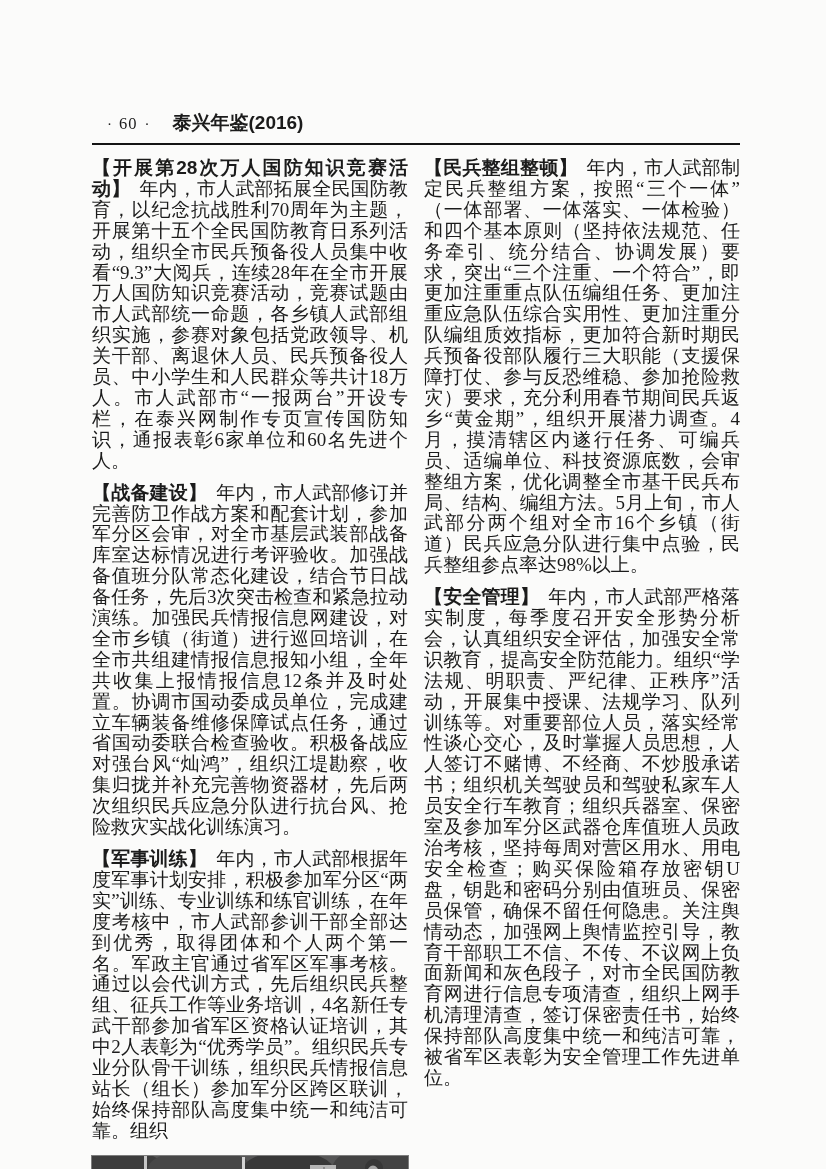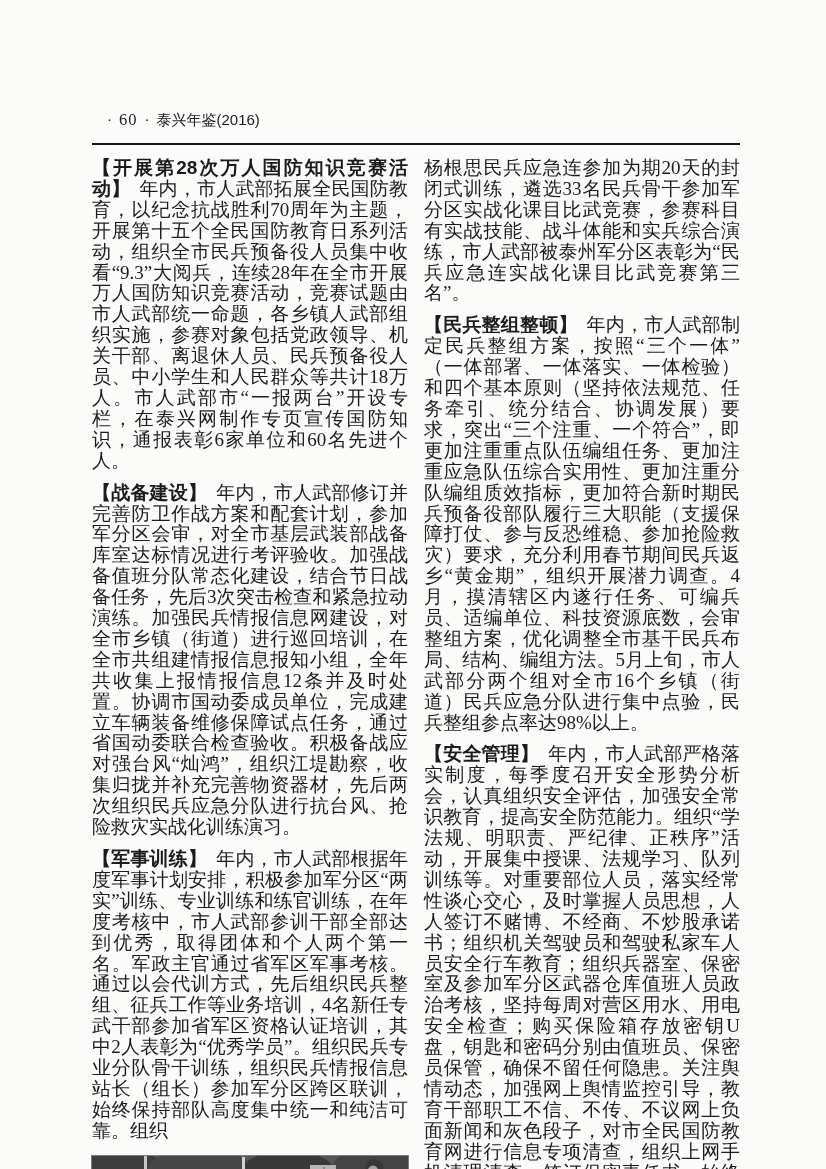--- a/index.html
+++ b/index.html
@@ -18,21 +18,21 @@
   .running-head{
     display:flex;align-items:baseline;
     padding-left:8px;
     font-size:16px;
     height:26px;
   }
   .dot{font-size:15px;margin:0 7px;color:#222;}
   .page-num{font-size:16.5px;letter-spacing:1px;}
   .book-title{
     font-family:"Liberation Sans","DejaVu Sans",sans-serif;
-    font-weight:400;font-size:15px;margin-left:0;
+    font-weight:700;font-size:19px;margin-left:16px;
   }
   .head-rule{border-bottom:2.6px solid #141414;margin-top:7px;}
 
   
   .columns{display:flex;gap:16px;margin-top:13px;}
   .col{width:316px;}
 
   .para{
     margin:0 0 11px 0;
     font-size:19px;
@@ -208,21 +208,20 @@
           </div>
           <figcaption>
             <span class="credit">（人武部　供稿）</span>
             <span class="caption-text">2015年度泰兴市杨根思民兵应急连参加泰州军分区组织的实战化训练</span>
           </figcaption>
         </figure>
       </div>
 
       <div class="col">
 
-        <p class="para">杨根思民兵应急连参加为期20天的封闭式训练，遴选33名民兵骨干参加军分区实战化课目比武竞赛，参赛科目有实战技能、战斗体能和实兵综合演练，市人武部被泰州军分区表彰为“民兵应急连实战化课目比武竞赛第三名”。</p>
 
 
         <p class="para"><span class="entry-heading">【民兵整组整顿】</span><span class="entry-body">年内，市人武部制定民兵整组方案，按照“三个一体”（一体部署、一体落实、一体检验）和四个基本原则（坚持依法规范、任务牵引、统分结合、协调发展）要求，突出“三个注重、一个符合”，即更加注重重点队伍编组任务、更加注重应急队伍综合实用性、更加注重分队编组质效指标，更加符合新时期民兵预备役部队履行三大职能（支援保障打仗、参与反恐维稳、参加抢险救灾）要求，充分利用春节期间民兵返乡“黄金期”，组织开展潜力调查。4月，摸清辖区内遂行任务、可编兵员、适编单位、科技资源底数，会审整组方案，优化调整全市基干民兵布局、结构、编组方法。5月上旬，市人武部分两个组对全市16个乡镇（街道）民兵应急分队进行集中点验，民兵整组参点率达98%以上。</span></p>
 
         <p class="para"><span class="entry-heading">【安全管理】</span><span class="entry-body">年内，市人武部严格落实制度，每季度召开安全形势分析会，认真组织安全评估，加强安全常识教育，提高安全防范能力。组织“学法规、明职责、严纪律、正秩序”活动，开展集中授课、法规学习、队列训练等。对重要部位人员，落实经常性谈心交心，及时掌握人员思想，人人签订不赌博、不经商、不炒股承诺书；组织机关驾驶员和驾驶私家车人员安全行车教育；组织兵器室、保密室及参加军分区武器仓库值班人员政治考核，坚持每周对营区用水、用电安全检查；购买保险箱存放密钥U盘，钥匙和密码分别由值班员、保密员保管，确保不留任何隐患。关注舆情动态，加强网上舆情监控引导，教育干部职工不信、不传、不议网上负面新闻和灰色段子，对市全民国防教育网进行信息专项清查，组织上网手机清理清查，签订保密责任书，始终保持部队高度集中统一和纯洁可靠，被省军区表彰为安全管理工作先进单位。</span></p>
       </div>
 
     </div>
   </div>
 </div>

